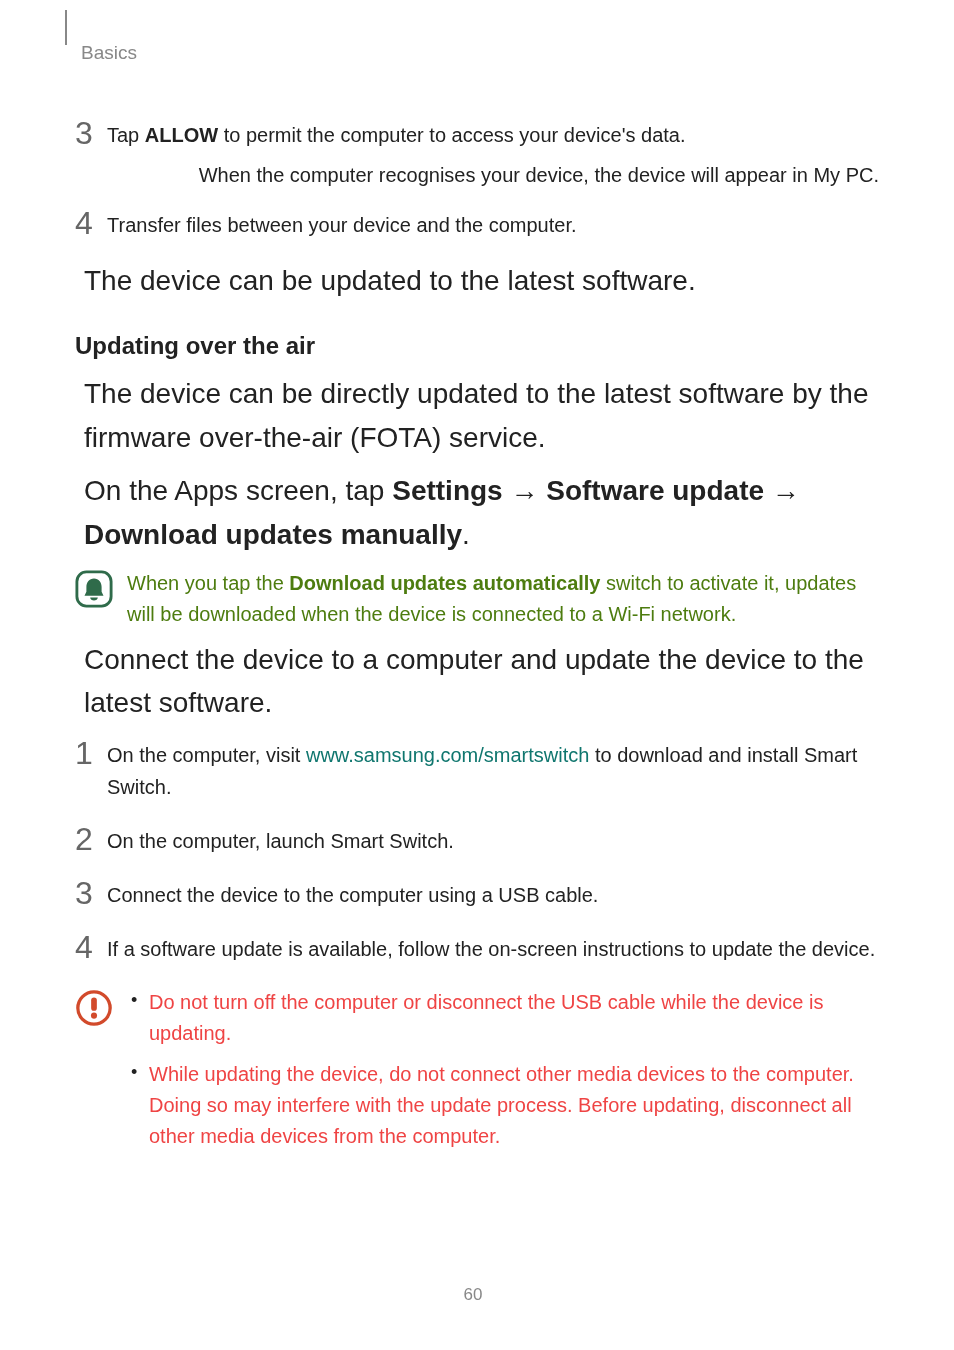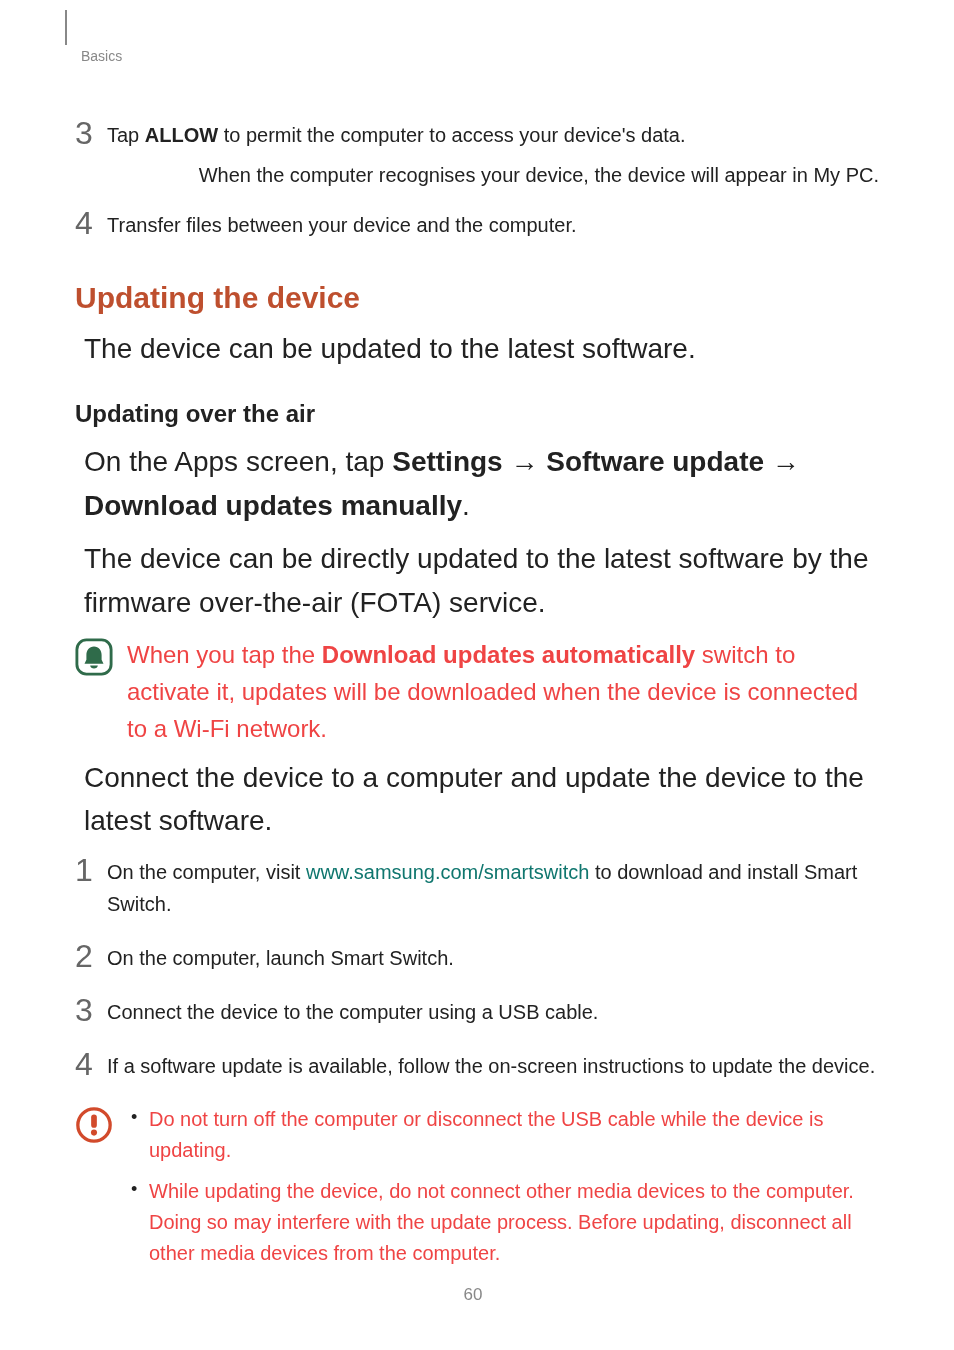--- a/index.html
+++ b/index.html
@@ -19,23 +19,23 @@
     .header-divider {
       position: absolute;
       left: 65px;
       top: 10px;
       width: 2px;
       height: 35px;
       background: #888;
     }
     .breadcrumb {
       color: #888;
-      font-size: 14px;
+      font-size: 19px;
       margin-left: 6px;
-      margin-top: 8px;
+      margin-top: 2px;
     }
     .content {
       margin-top: 55px;
     }
     .step-item {
       display: flex;
       align-items: flex-start;
       margin-bottom: 18px;
     }
     .step-num {
@@ -89,23 +89,23 @@
       margin-bottom: 8px;
     }
     .note-icon, .caution-icon {
       flex-shrink: 0;
       width: 38px;
       height: 38px;
       margin-right: 14px;
       margin-top: 2px;
     }
     .note-text {
-      font-size: 24px;
+      font-size: 20px;
       line-height: 1.55;
-      color: #ef4444;
+      color: #4d7c0f;
       flex: 1;
     }
     .link {
       color: #0f766e;
     }
     .caution-list {
       list-style: none;
       flex: 1;
     }
     .caution-list li {
@@ -157,26 +157,25 @@
         </div>
       </div>
       <div class="step-item">
         <div class="step-num">4</div>
         <div class="step-text">
           <div><span>Transfer files between your device and the computer.</span></div>
         </div>
       </div>
     </div>
 
-  <div class="h1">Updating the device</div>
   <div class="body-text">The device can be updated to the latest software.</div>
 
   <div class="h2">Updating over the air</div>
+  <div class="body-text">The device can be directly updated to the latest software by the firmware over-the-air (FOTA) service.</div>
   <div class="body-text" id="ota-para2"><span>On the Apps screen, tap </span><span class="bold">Settings</span><span> → </span><span class="bold">Software update</span><span> → </span><span class="bold">Download updates manually</span><span>.</span></div>
-  <div class="body-text">The device can be directly updated to the latest software by the firmware over-the-air (FOTA) service.</div>
 
   <div class="note-row">
     <svg class="note-icon" viewBox="0 0 40 40">
       <rect x="2" y="2" width="36" height="36" rx="10" ry="10" fill="none" stroke="#2f6b4a" stroke-width="3"></rect>
       <path d="M20 9 C15 9 12 13 12 18 L12 23 L10 27 L30 27 L28 23 L28 18 C28 13 25 9 20 9 Z" fill="#2f6b4a"></path>
       <path d="M16 29 C16 31 18 32 20 32 C22 32 24 31 24 29 Z" fill="#2f6b4a"></path>
     </svg>
     <div class="note-text" id="note-text"><span>When you tap the </span><span class="bold">Download updates automatically</span><span> switch to activate it, updates will be downloaded when the device is connected to a Wi-Fi network.</span></div>
   </div>
 

